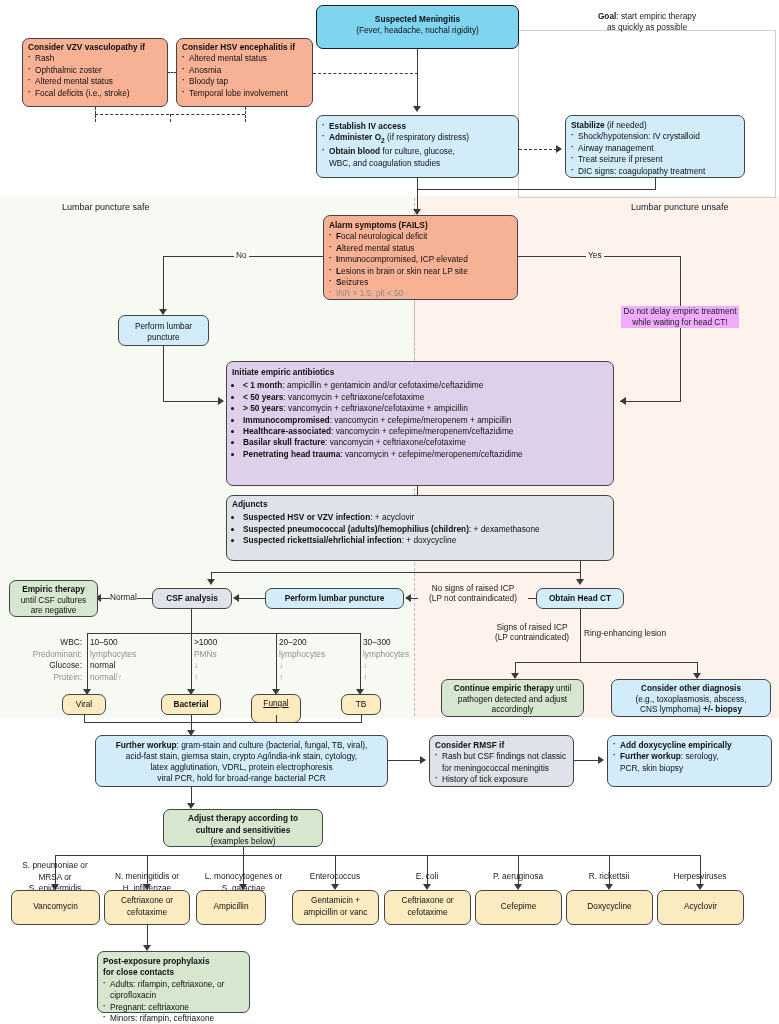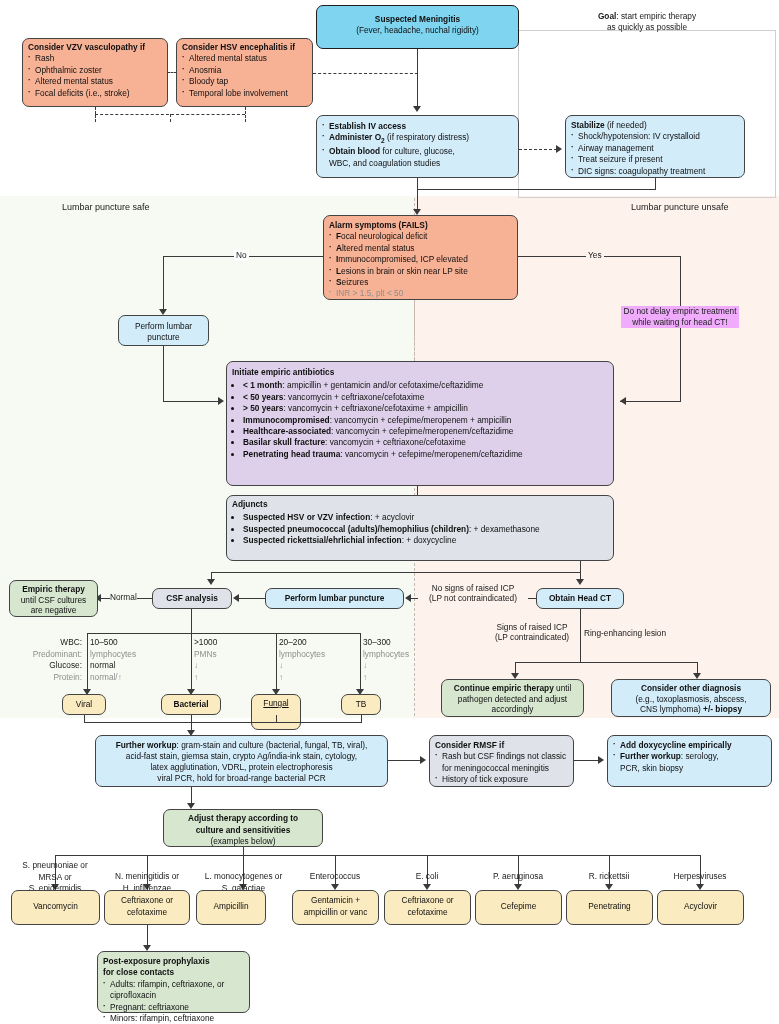--- a/index.html
+++ b/index.html
@@ -270,21 +270,21 @@
     <span class="mut">↓</span><br>
     <span class="mut">↑</span>
   </div>
 
   <div class="node ctr c-yellow" style="left:62px;top:694px;width:44px;height:21px;padding-top:4px;">
     <span>Viral</span>
   </div>
   <div class="node ctr c-yellow" style="left:161px;top:694px;width:60px;height:21px;padding-top:4px;">
     <span class="b">Bacterial</span>
   </div>
-  <div class="node ctr c-yellow" style="left:251px;top:694px;width:50px;height:36px;text-decoration:underline;">
+  <div class="node ctr c-yellow" style="left:251px;top:694px;width:50px;height:29px;text-decoration:underline;">
     <span>Fungal</span>
   </div>
   <div class="node ctr c-yellow" style="left:341px;top:694px;width:40px;height:21px;padding-top:4px;">
     <span>TB</span>
   </div>
 
   <div class="ln lnv" style="left:84px;top:715px;height:8px;"></div>
   <div class="ln lnv" style="left:191px;top:715px;height:8px;"></div>
   <div class="ln lnv" style="left:276px;top:715px;height:8px;"></div>
   <div class="ln lnv" style="left:361px;top:715px;height:8px;"></div>
@@ -410,21 +410,21 @@
   <div class="node ctr c-yellow" style="left:475px;top:890px;width:87px;height:35px;padding-top:10px;">
     <span>Cefepime</span>
   </div>
 
   <div class="ln lnv" style="left:609px;top:855px;height:32px;"></div>
   <div class="ar ar-d" style="left:605px;top:884px;"></div>
   <div class="lab ctr" style="left:564px;top:871px;width:90px;line-height:11.6px;">
     <span>R. rickettsii</span>
   </div>
   <div class="node ctr c-yellow" style="left:566px;top:890px;width:87px;height:35px;padding-top:10px;">
-    <span>Penetrating</span>
+    <span>Doxycycline</span>
   </div>
 
   <div class="ln lnv" style="left:700px;top:855px;height:32px;"></div>
   <div class="ar ar-d" style="left:696px;top:884px;"></div>
   <div class="lab ctr" style="left:655px;top:871px;width:90px;line-height:11.6px;">
     <span>Herpesviruses</span>
   </div>
   <div class="node ctr c-yellow" style="left:657px;top:890px;width:87px;height:35px;padding-top:10px;">
     <span>Acyclovir</span>
   </div>

